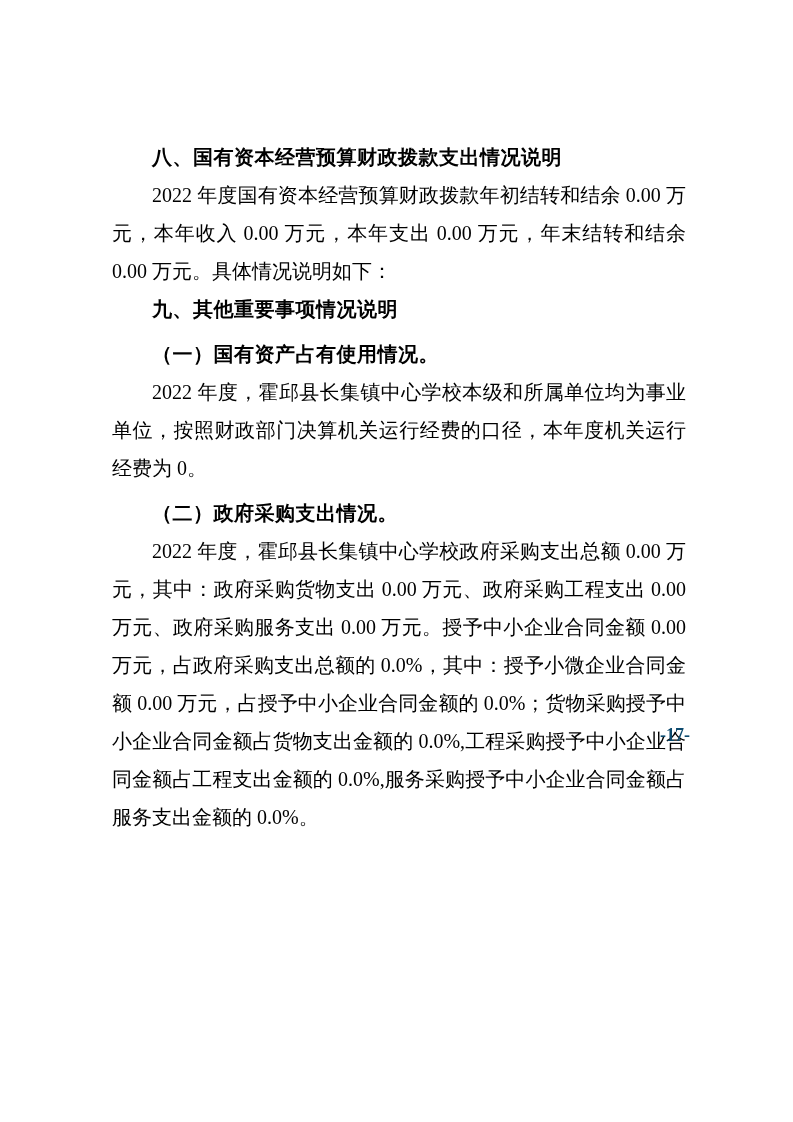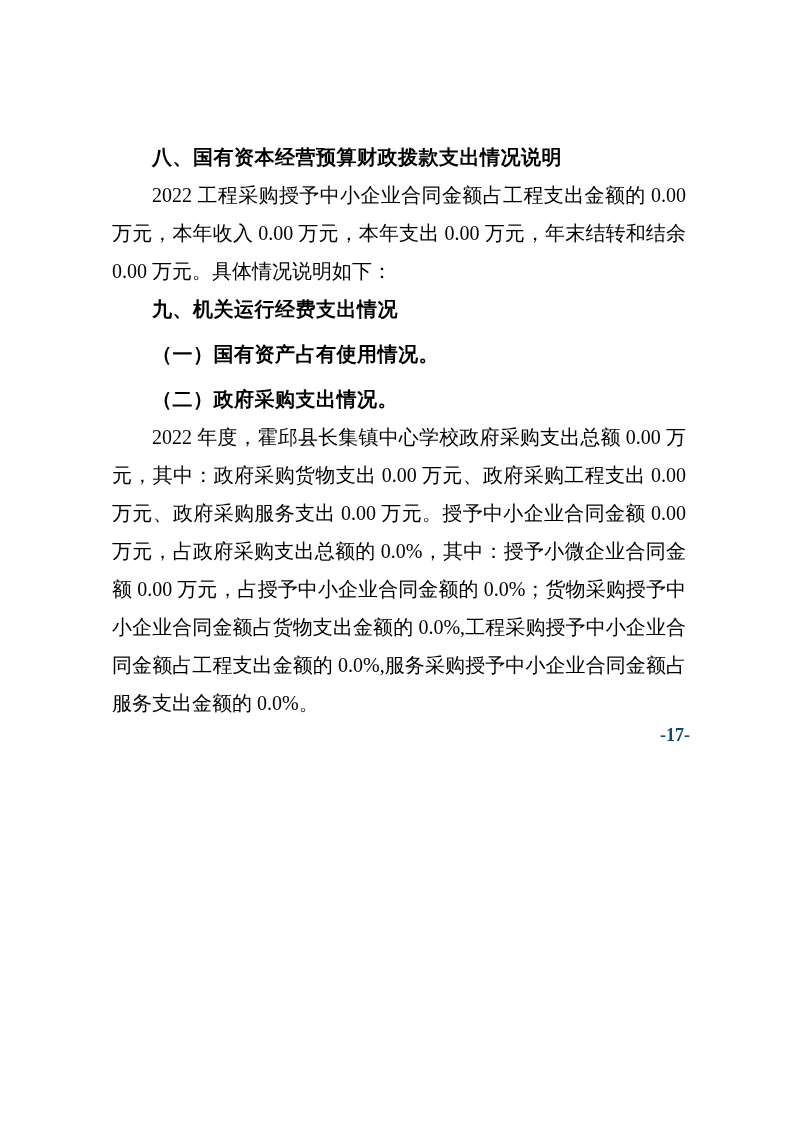--- a/index.html
+++ b/index.html
@@ -52,20 +52,21 @@
       color: #0c4a6e;
       font-weight: bold;
     }
   </style>
 </head>
 <body>
 
 <div class="page">
   <div class="content">
     <p class="block heading">八、国有资本经营预算财政拨款支出情况说明</p>
-    <p class="block">2022 工程采购授予中小企业合同金额占工程支出金额的 0.00 万元，本年收入 0.00 万元，本年支出 0.00 万元，年末结转和结余 0.00 万元。具体情况说明如下：</p>
-    <p class="block heading">九、机关运行经费支出情况</p>
+    <p class="block">2022 年度国有资本经营预算财政拨款年初结转和结余 0.00 万元，本年收入 0.00 万元，本年支出 0.00 万元，年末结转和结余 0.00 万元。具体情况说明如下：</p>
+    <p class="block heading">九、其他重要事项情况说明</p>
     <p class="block subheading">（一）国有资产占有使用情况。</p>
+    <p class="block">2022 年度，霍邱县长集镇中心学校本级和所属单位均为事业单位，按照财政部门决算机关运行经费的口径，本年度机关运行经费为 0。</p>
     <p class="block subheading">（二）政府采购支出情况。</p>
     <p class="block">2022 年度，霍邱县长集镇中心学校政府采购支出总额 0.00 万元，其中：政府采购货物支出 0.00 万元、政府采购工程支出 0.00 万元、政府采购服务支出 0.00 万元。授予中小企业合同金额 0.00 万元，占政府采购支出总额的 0.0%，其中：授予小微企业合同金额 0.00 万元，占授予中小企业合同金额的 0.0%；货物采购授予中小企业合同金额占货物支出金额的 0.0%,工程采购授予中小企业合同金额占工程支出金额的 0.0%,服务采购授予中小企业合同金额占服务支出金额的 0.0%。</p>
   </div>
   <div class="page-number">-17-</div>
 </div>
 
 </body></html>

